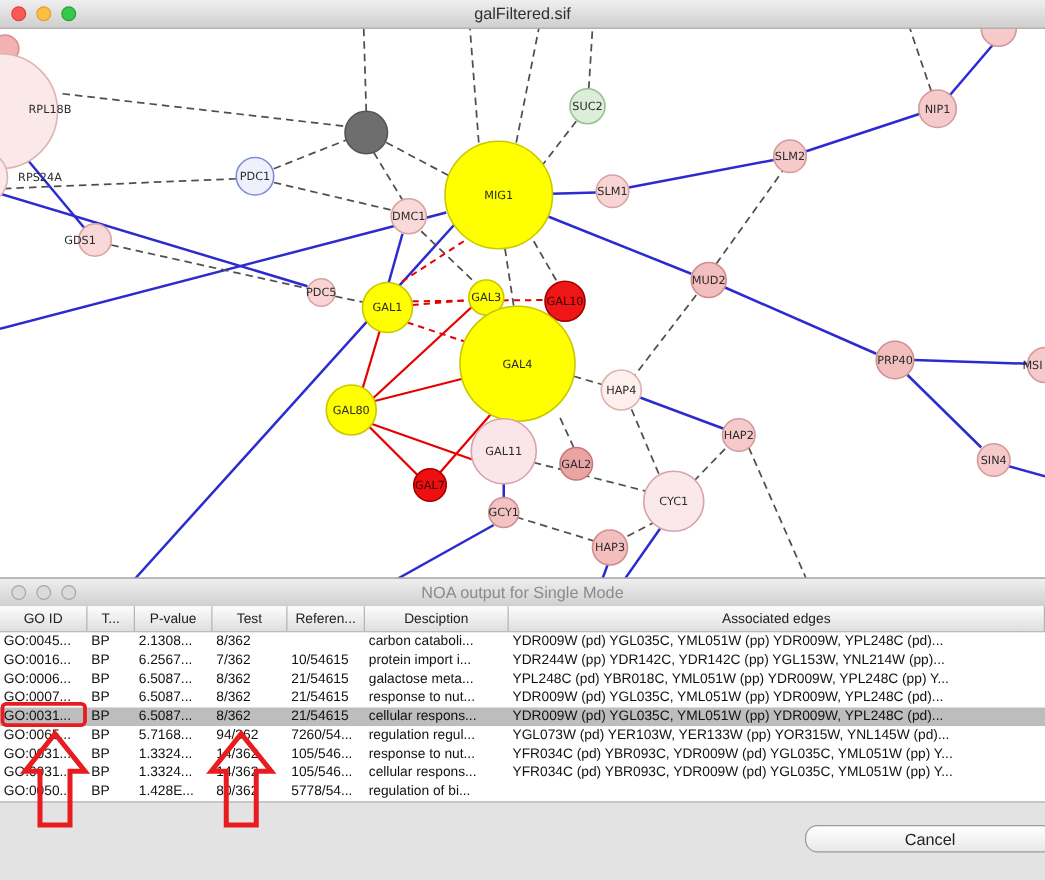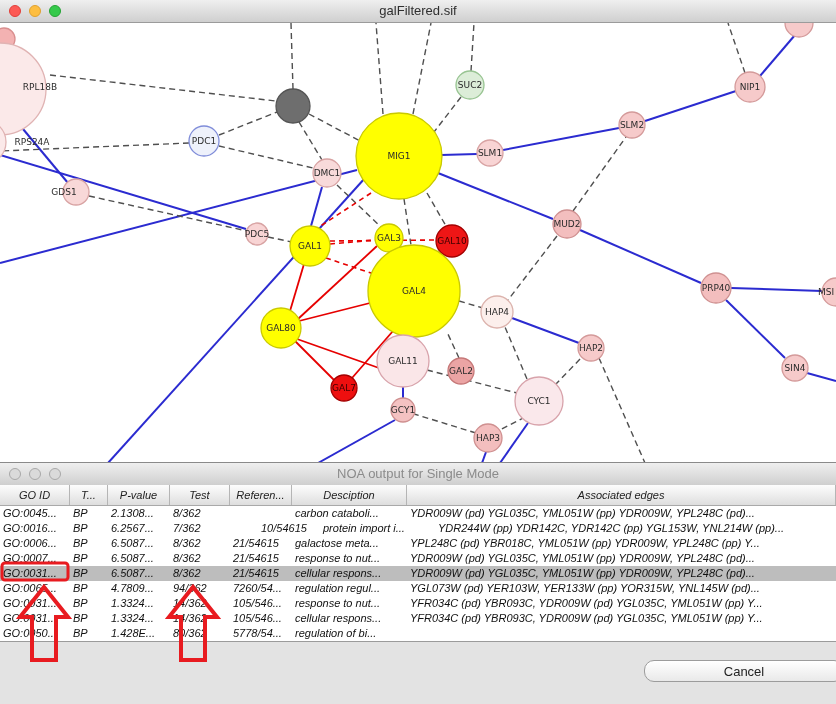--- a/index.html
+++ b/index.html
@@ -24,21 +24,21 @@
   #net-window{top:0;height:462px;background:#fff;}
   #net-svg{display:block;width:836px;height:440px;background:#fff;}
   .edge{fill:none;}
   .edge.blue{stroke:#2b2bd0;stroke-width:2;}
   .edge.dashed{stroke:#4f4f4f;stroke-width:1.4;stroke-dasharray:6 4;}
   .edge.red{stroke:#e60000;stroke-width:1.8;}
   .edge.red-dashed{stroke:#e60000;stroke-width:1.6;stroke-dasharray:5 4;}
   .nodelabel{font-size:9px;font-family:"DejaVu Sans",sans-serif;}
 
   #noa-window{top:462px;height:242px;background:#e3e3e3;border-top:1px solid #8a8a8a;box-sizing:border-box;}
-  .table{position:absolute;top:22px;left:0;width:836px;background:#fff;border-bottom:1px solid #9b9b9b;font-style:italic;}
+  .table{position:absolute;top:22px;left:0;width:836px;background:#fff;border-bottom:1px solid #9b9b9b;}
   .thead{display:flex;height:20px;background:linear-gradient(#fdfdfd,#dedede);border-bottom:1px solid #a9a9a9;}
   .th{
     font-size:11px;text-align:center;line-height:20px;color:#222;
     border-right:1px solid #b5b5b5;box-sizing:border-box;
     overflow:hidden;white-space:nowrap;flex:none;
   }
   .tr{display:flex;height:15px;background:#fff;}
   .tr.selected{background:#bdbdbd;}
   .td{
     font-size:11px;line-height:15px;padding-left:3px;color:#111;
@@ -218,21 +218,21 @@
           <div class="td" style="width: 60px;">8/362</div>
           <div class="td" style="width: 62px; margin-top: 29px;">15/54615</div>
           <div class="td" style="width: 115px;">carbon cataboli...</div>
           <div class="td" style="width: 429px;">YDR009W (pd) YGL035C, YML051W (pp) YDR009W, YPL248C (pd)...</div>
         </div>
         <div class="tr">
           <div class="td" style="width: 70px;">GO:0016...</div>
           <div class="td" style="width: 38px;">BP</div>
           <div class="td" style="width: 62px;">6.2567...</div>
           <div class="td" style="width: 60px;">7/362</div>
-          <div class="td" style="width: 62px; margin-left: 28px;">10/54615</div>
+          <div class="td" style="width: 62px;">10/54615</div>
           <div class="td" style="width: 115px;">protein import i...</div>
           <div class="td" style="width: 429px;">YDR244W (pp) YDR142C, YDR142C (pp) YGL153W, YNL214W (pp)...</div>
         </div>
         <div class="tr">
           <div class="td" style="width: 70px;">GO:0006...</div>
           <div class="td" style="width: 38px;">BP</div>
           <div class="td" style="width: 62px;">6.5087...</div>
           <div class="td" style="width: 60px;">8/362</div>
           <div class="td" style="width: 62px;">21/54615</div>
           <div class="td" style="width: 115px;">galactose meta...</div>
@@ -252,21 +252,21 @@
           <div class="td" style="width: 38px;">BP</div>
           <div class="td" style="width: 62px;">6.5087...</div>
           <div class="td" style="width: 60px;">8/362</div>
           <div class="td" style="width: 62px;">21/54615</div>
           <div class="td" style="width: 115px;">cellular respons...</div>
           <div class="td" style="width: 429px;">YDR009W (pd) YGL035C, YML051W (pp) YDR009W, YPL248C (pd)...</div>
         </div>
         <div class="tr">
           <div class="td" style="width: 70px;">GO:0065...</div>
           <div class="td" style="width: 38px;">BP</div>
-          <div class="td" style="width: 62px;">4.7809...</div>
+          <div class="td" style="width: 62px;">5.7168...</div>
           <div class="td" style="width: 60px;">94/362</div>
           <div class="td" style="width: 62px;">7260/54...</div>
           <div class="td" style="width: 115px;">regulation regul...</div>
           <div class="td" style="width: 429px;">YGL073W (pd) YER103W, YER133W (pp) YOR315W, YNL145W (pd)...</div>
         </div>
         <div class="tr">
           <div class="td" style="width: 70px;">GO:0031...</div>
           <div class="td" style="width: 38px;">BP</div>
           <div class="td" style="width: 62px;">1.3324...</div>
           <div class="td" style="width: 60px;">14/362</div>

